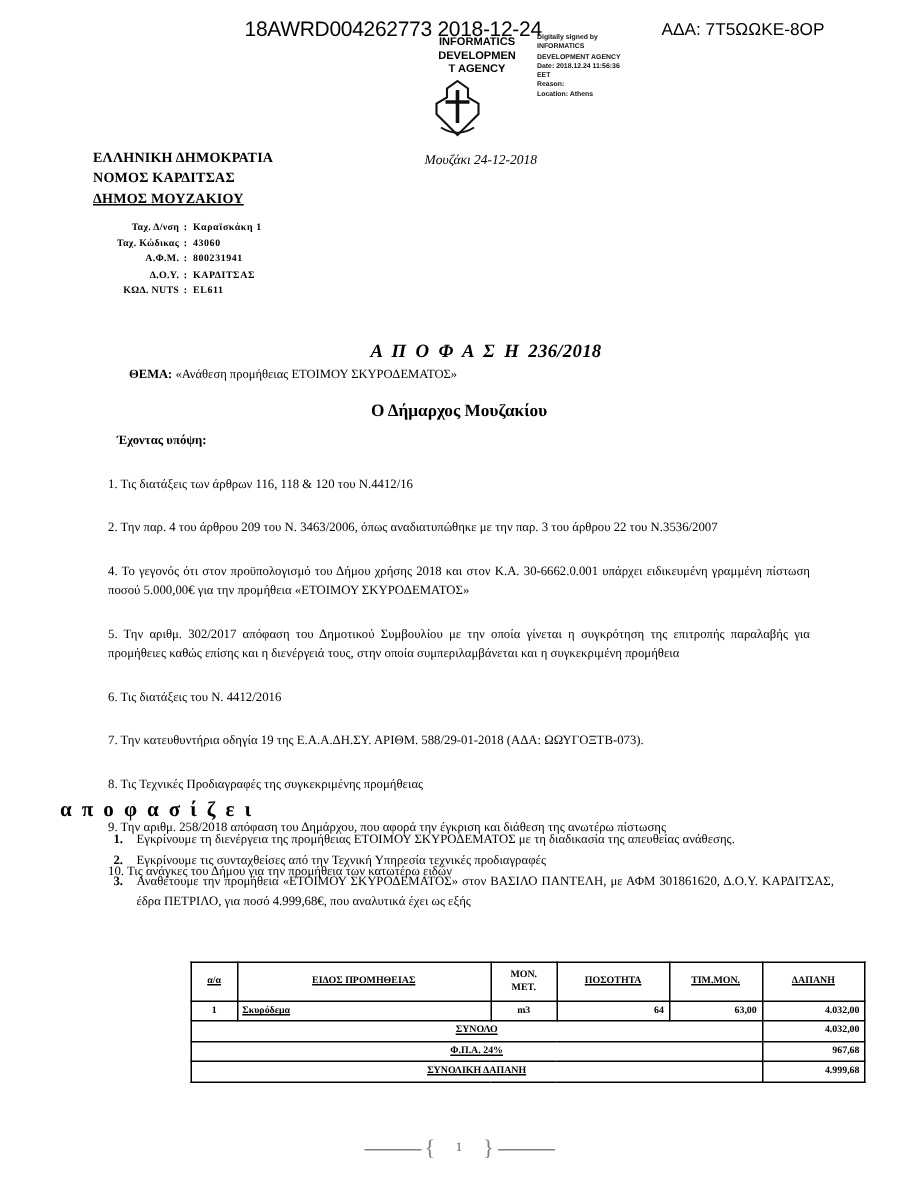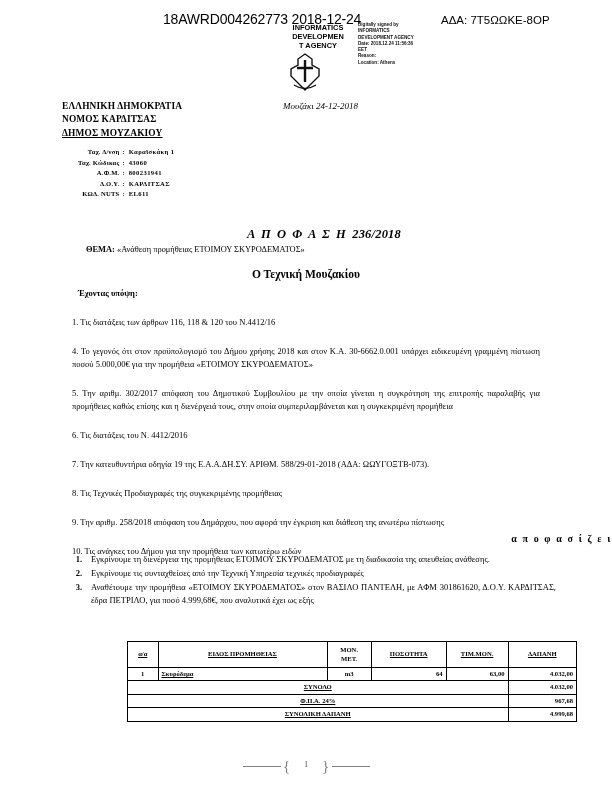--- a/index.html
+++ b/index.html
@@ -149,22 +149,22 @@
   }
   .preamble p {
     margin: 16px;
     text-align: justify;
   }
 
   
   .decides {
     position: absolute;
     left: 0; right: 0; top: 533px;
-    text-align: right;
-    font-size: 10px;
+    text-align: left;
+    font-size: 14px;
     font-weight: bold;
     letter-spacing: 1.6px;
     padding-left: 40px;
   }
 
   
   .decisions {
     position: absolute;
     left: 56px; top: 553px;
     width: 500px;
@@ -318,26 +318,27 @@
 </table>
 
 <div class="dec-title">
   <span>Α Π Ο Φ Α Σ Η</span>
   <span class="num">236/2018</span>
 </div>
 <div class="theme">
   <b>ΘΕΜΑ:</b>
   <span>«Ανάθεση προμήθειας ΕΤΟΙΜΟΥ ΣΚΥΡΟΔΕΜΑΤΟΣ»</span>
 </div>
-<div class="mayor">Ο Τεχνική Μουζακίου</div>
+<div class="mayor">Ο Δήμαρχος Μουζακίου</div>
 
 <div class="having">Έχοντας υπόψη:</div>
 
 <div class="preamble">
   <p>1. Τις διατάξεις των άρθρων 116, 118 &amp; 120 του Ν.4412/16</p>
+  <p>2. Την παρ. 4 του άρθρου 209 του Ν. 3463/2006, όπως αναδιατυπώθηκε με την παρ. 3 του άρθρου 22 του Ν.3536/2007</p>
   <p>4. Το γεγονός ότι στον προϋπολογισμό του Δήμου χρήσης 2018 και στον Κ.Α. 30-6662.0.001 υπάρχει ειδικευμένη γραμμένη πίστωση ποσού 5.000,00€ για την προμήθεια «ΕΤΟΙΜΟΥ ΣΚΥΡΟΔΕΜΑΤΟΣ»</p>
   <p>5. Την αριθμ. 302/2017 απόφαση του Δημοτικού Συμβουλίου με την οποία γίνεται η συγκρότηση της επιτροπής παραλαβής για προμήθειες καθώς επίσης και η διενέργειά τους, στην οποία συμπεριλαμβάνεται και η συγκεκριμένη προμήθεια</p>
   <p>6. Τις διατάξεις του Ν. 4412/2016</p>
   <p>7. Την κατευθυντήρια οδηγία 19 της Ε.Α.Α.ΔΗ.ΣΥ. ΑΡΙΘΜ. 588/29-01-2018 (ΑΔΑ: ΩΩΥΓΟΞΤΒ-073).</p>
   <p>8. Τις Τεχνικές Προδιαγραφές της συγκεκριμένης προμήθειας</p>
   <p>9. Την αριθμ. 258/2018 απόφαση του Δημάρχου, που αφορά την έγκριση και διάθεση της ανωτέρω πίστωσης</p>
   <p>10. Τις ανάγκες του Δήμου για την προμήθεια των κατωτέρω ειδών</p>
 </div>
 
 <div class="decides">α π ο φ α σ ί ζ ε ι</div>

